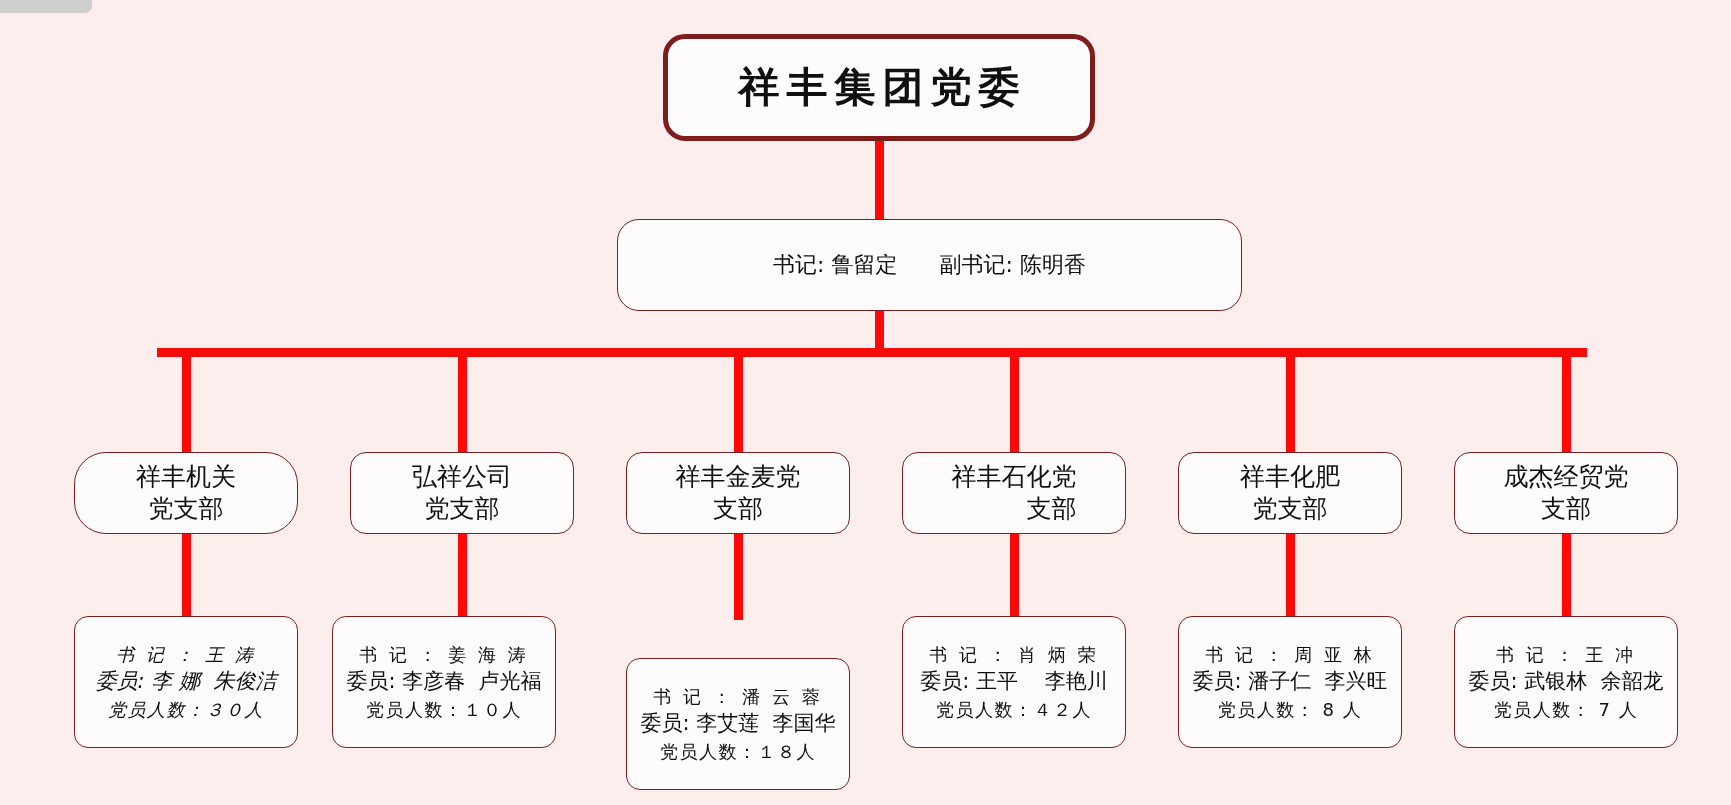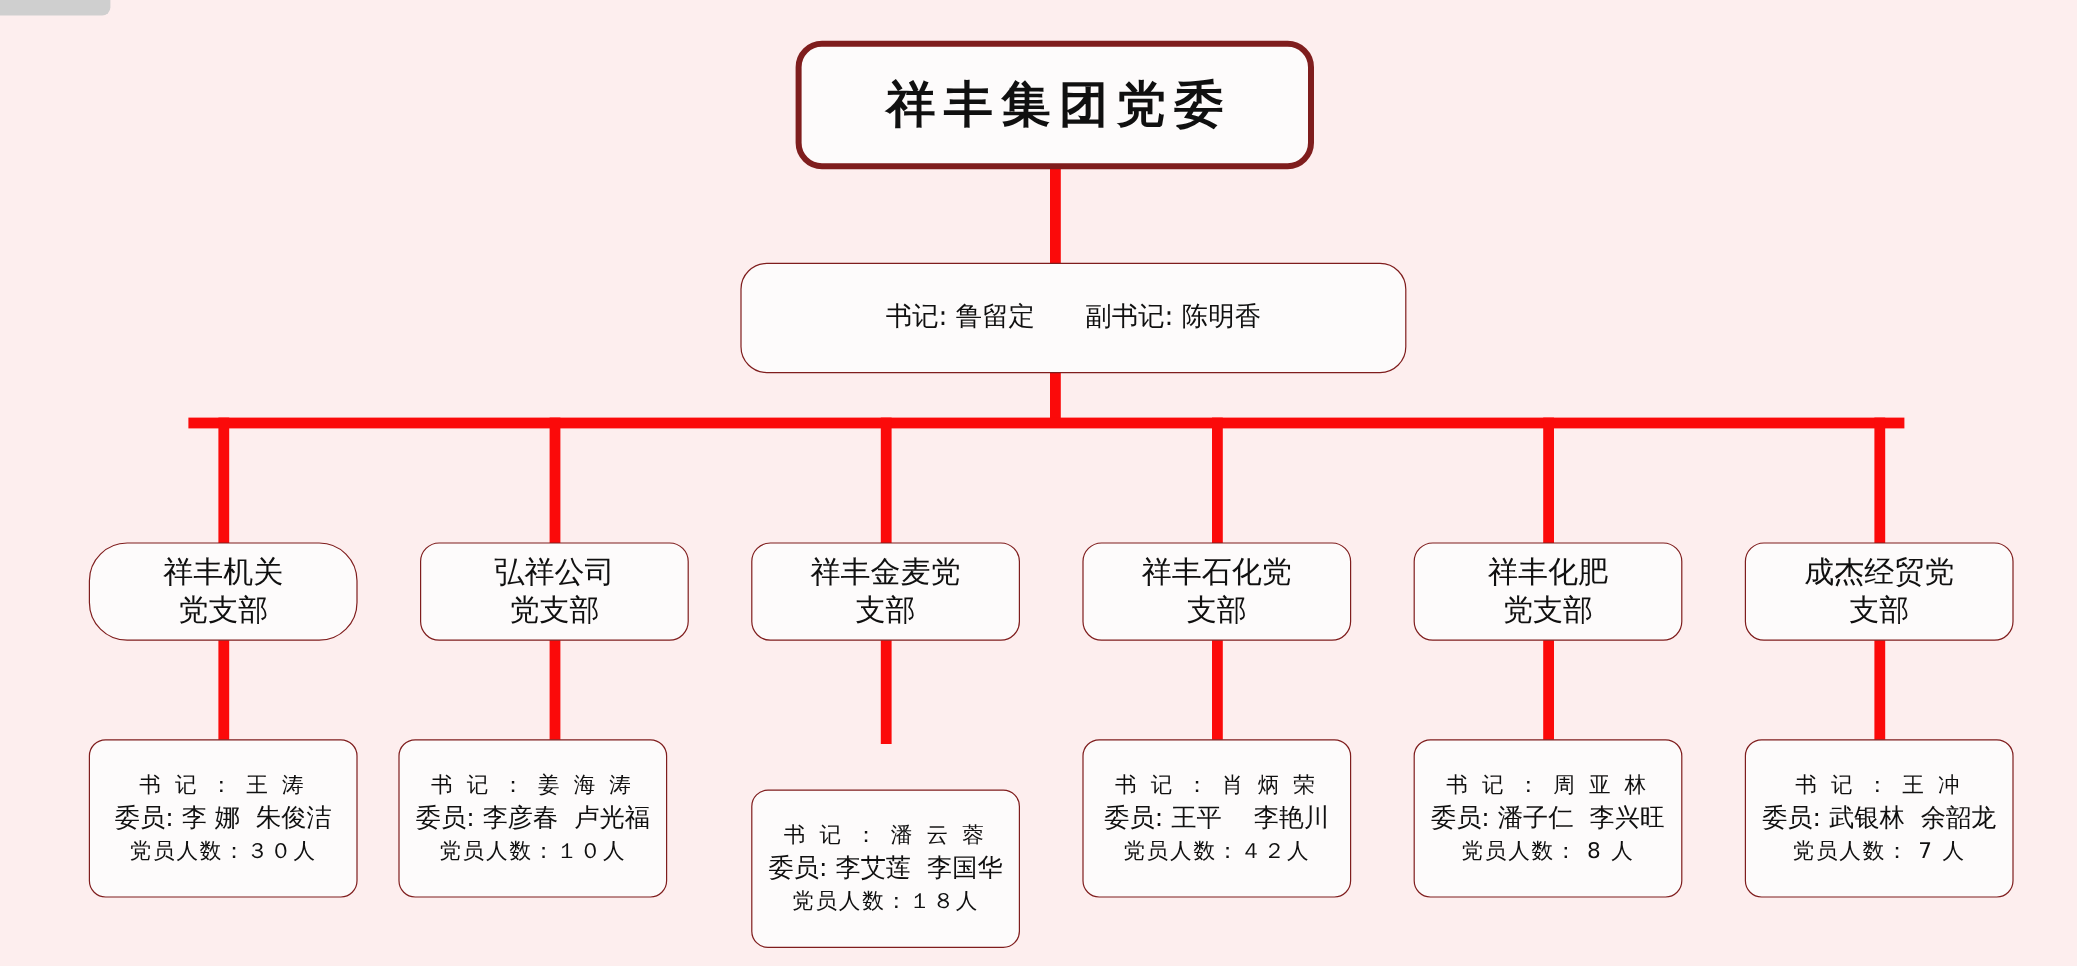--- a/index.html
+++ b/index.html
@@ -62,21 +62,21 @@
     font-weight: 700;
     letter-spacing: 7px;
     line-height: 1.1;
     text-indent: 7px;
   }
 
   
   .node-committee {
     left: 617px;
     top: 219px;
-    width: 555px;
+    width: 625px;
     height: 92px;
     border-radius: 22px;
     justify-content: center;
     gap: 5px;
   }
   .node-committee .line {
     font-size: 22px;
     line-height: 1.25;
     white-space: pre;
   }
@@ -175,21 +175,21 @@
     <div class="line">书记: 鲁留定      副书记: 陈明香</div>
   </div>
 
   <div id="branch-layer">
       <div class="conn conn-v c-drop" style="left: 181.5px;"></div>
       <div class="conn conn-v c-link" style="left: 181.5px;"></div>
       <div class="node node-dept" style="left: 74px; border-radius: 32px;">
         <div class="dept-name" style="white-space: pre-line;">祥丰机关
 党支部</div>
       </div>
-      <div class="node node-detail" style="left: 74px;">
+      <div class="node node-detail" style="left: 74px; font-style: italic;">
         <div class="d-sec">书 记 ： 王 涛</div>
         <div class="d-mem">委员: 李 娜  朱俊洁</div>
         <div class="d-cnt">党员人数：３０人</div>
       </div>
       <div class="conn conn-v c-drop" style="left: 457.5px;"></div>
       <div class="conn conn-v c-link" style="left: 457.5px;"></div>
       <div class="node node-dept" style="left: 350px;">
         <div class="dept-name" style="white-space: pre-line;">弘祥公司
 党支部</div>
       </div>
@@ -204,21 +204,21 @@
         <div class="dept-name" style="white-space: pre-line;">祥丰金麦党
 支部</div>
       </div>
       <div class="node node-detail" style="left: 626px; margin-top: 42px;">
         <div class="d-sec">书 记 ： 潘 云 蓉</div>
         <div class="d-mem">委员: 李艾莲  李国华</div>
         <div class="d-cnt">党员人数：１８人</div>
       </div>
       <div class="conn conn-v c-drop" style="left: 1009.5px;"></div>
       <div class="conn conn-v c-link" style="left: 1009.5px;"></div>
-      <div class="node node-dept" style="left: 902px;">
+      <div class="node node-dept" style="left: 902px; text-align: right;">
         <div class="dept-name" style="white-space: pre-line;">祥丰石化党
 支部</div>
       </div>
       <div class="node node-detail" style="left: 902px;">
         <div class="d-sec">书 记 ： 肖 炳 荣</div>
         <div class="d-mem">委员: 王平    李艳川</div>
         <div class="d-cnt">党员人数：４２人</div>
       </div>
       <div class="conn conn-v c-drop" style="left: 1285.5px;"></div>
       <div class="conn conn-v c-link" style="left: 1285.5px;"></div>

